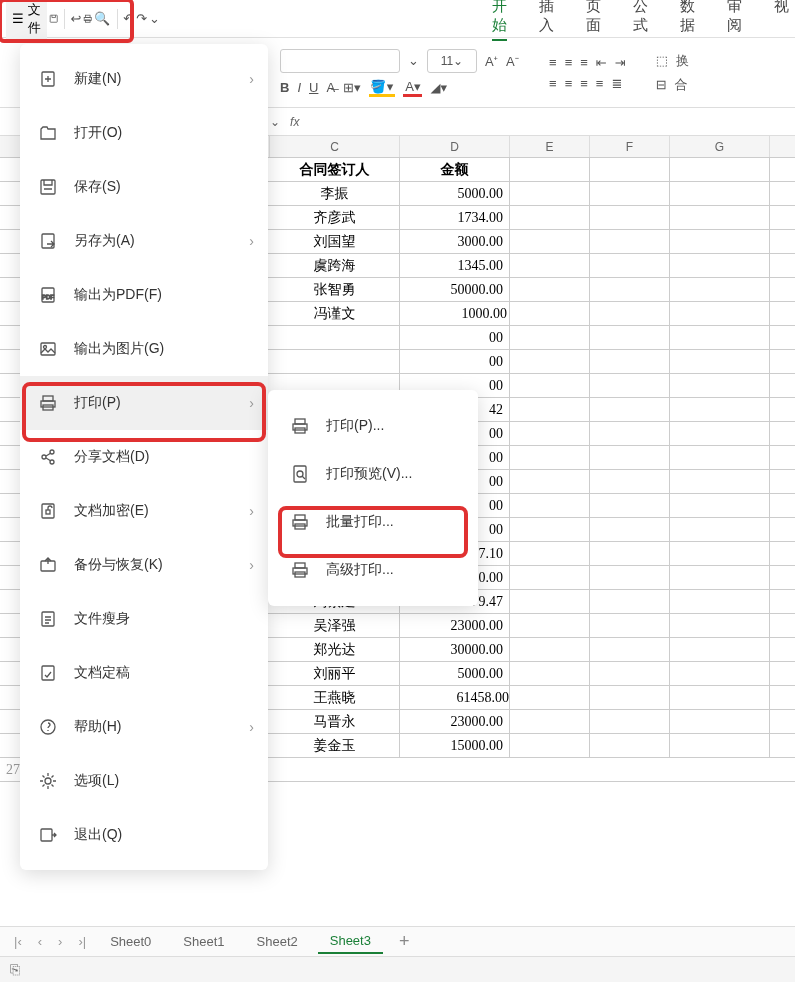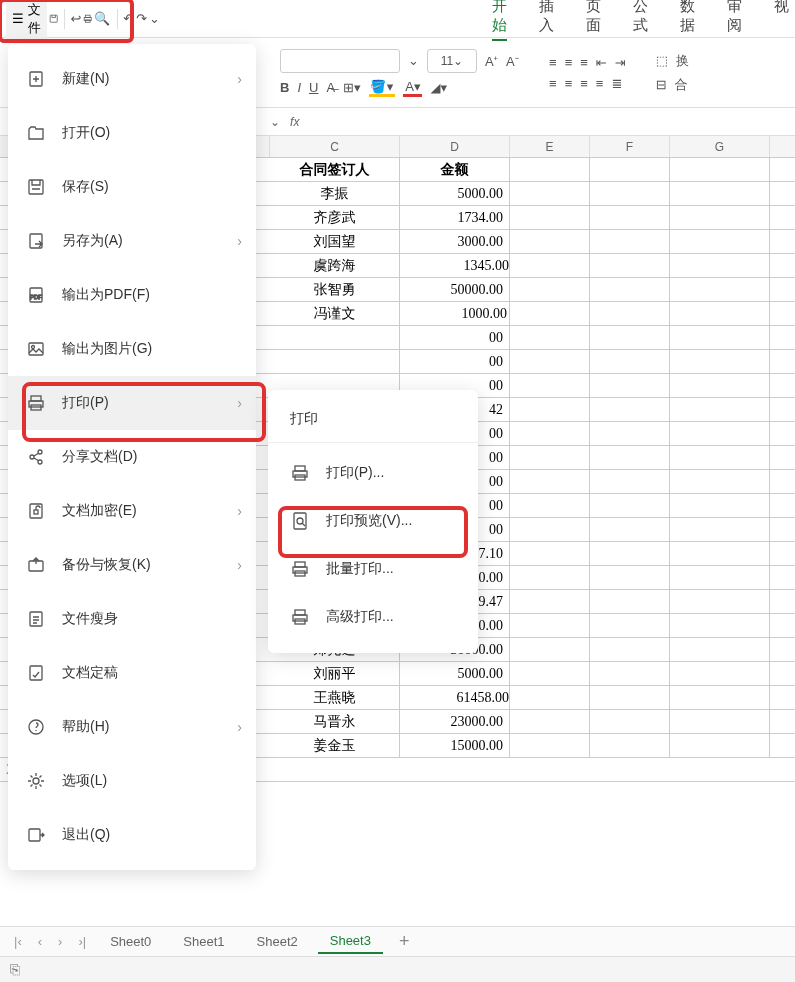--- a/index.html
+++ b/index.html
@@ -22,21 +22,21 @@
 .col-h { border-right: 1px solid #ddd; display: flex; align-items: center; justify-content: center; }
 .rows { }
 .row-data { display: flex; height: 24px; border-bottom: 1px solid #ccc; }
 .cell { border-right: 1px solid #ccc; display: flex; align-items: center; justify-content: center; font-size: 14px; font-family: SimSun, serif; }
 .cell.hdr { font-weight: bold; }
 .sheet-tabs { position: absolute; bottom: 26px; left: 0; right: 0; height: 30px; border-top: 1px solid #ddd; display: flex; align-items: center; padding: 0 10px; gap: 8px; background: #fafafa; font-size: 13px; }
 .sheet-tab { padding: 4px 12px; color: #666; }
 .sheet-tab.active { color: #1a7f37; font-weight: normal; border-bottom: 2px solid #1a7f37; }
 .nav-ar { color: #999; padding: 0 4px; }
 .statusbar { position: absolute; bottom: 0; left: 0; right: 0; height: 26px; background: #f5f5f5; border-top: 1px solid #ddd; display: flex; align-items: center; padding: 0 10px; color: #666; }
-.file-menu { position: absolute; top: 44px; left: 8px; width: 248px; background: #fff; box-shadow: 0 4px 20px rgba(0,0,0,0.15); border-radius: 6px; padding: 8px 0; z-index: 100; }
+.file-menu { position: absolute; top: 44px; left: 20px; width: 248px; background: #fff; box-shadow: 0 4px 20px rgba(0,0,0,0.15); border-radius: 6px; padding: 8px 0; z-index: 100; }
 .fm-item { display: flex; align-items: center; height: 54px; padding: 0 18px; gap: 16px; color: #333; font-size: 14px; position: relative; }
 .fm-item.hover { background: #f0f0f0; }
 .fm-item .chev { position: absolute; right: 14px; color: #999; }
 .fm-icon { width: 20px; height: 20px; display: flex; align-items: center; justify-content: center; color: #555; }
 .print-sub { position: absolute; top: 390px; left: 268px; width: 210px; background: #fff; box-shadow: 0 4px 20px rgba(0,0,0,0.15); border-radius: 6px; padding: 12px 0; z-index: 101; }
 .ps-title { padding: 8px 22px 14px; font-size: 14px; color: #333; border-bottom: 1px solid #eee; margin-bottom: 6px; }
 .ps-item { display: flex; align-items: center; height: 48px; padding: 0 22px; gap: 16px; font-size: 14px; color: #333; }
 .hl-red { position: absolute; border: 4px solid #e03131; border-radius: 6px; z-index: 200; pointer-events: none; }
 .hl1 { top: -2px; left: -2px; width: 136px; height: 45px; }
 .hl2 { top: 382px; left: 22px; width: 244px; height: 60px; border-radius: 8px; }
@@ -182,21 +182,21 @@
         <div style="width:270px"></div>
         <div class="cell col-C">刘国望</div>
         <div class="cell col-D" style="justify-content:flex-end;padding-right:6px">3000.00</div>
         <div class="cell col-E"></div>
         <div class="cell col-F"></div>
         <div class="cell col-G"></div>
       </div>
       <div class="row-data">
         <div style="width:270px"></div>
         <div class="cell col-C">虞跨海</div>
-        <div class="cell col-D" style="justify-content:flex-end;">1345.00</div>
+        <div class="cell col-D" style="justify-content:flex-end;padding-right:6px">1345.00</div>
         <div class="cell col-E"></div>
         <div class="cell col-F"></div>
         <div class="cell col-G"></div>
       </div>
       <div class="row-data">
         <div style="width:270px"></div>
         <div class="cell col-C">张智勇</div>
         <div class="cell col-D" style="justify-content:flex-end;padding-right:6px">50000.00</div>
         <div class="cell col-E"></div>
         <div class="cell col-F"></div>
@@ -504,21 +504,20 @@
         <svg viewBox="0 0 20 20" fill="none" stroke="currentColor" stroke-width="1.3">
           <rect x="3" y="4" width="11" height="12" rx="1"></rect>
           <path d="M14 10h4M16 8l2 2-2 2"></path>
         </svg>
       </span>
       <span>退出(Q)</span>
     </div>
   </div>
 
 <div class="print-sub">
-  <div class="ps-title">打印</div>
   <div class="ps-item">
       <span class="fm-icon">
         <svg viewBox="0 0 20 20" fill="none" stroke="currentColor" stroke-width="1.3">
           <rect x="5" y="3" width="10" height="5"></rect>
           <rect x="3" y="8" width="14" height="6"></rect>
           <rect x="5" y="12" width="10" height="5"></rect>
         </svg>
       </span>
       <span>打印(P)...</span>
     </div>

